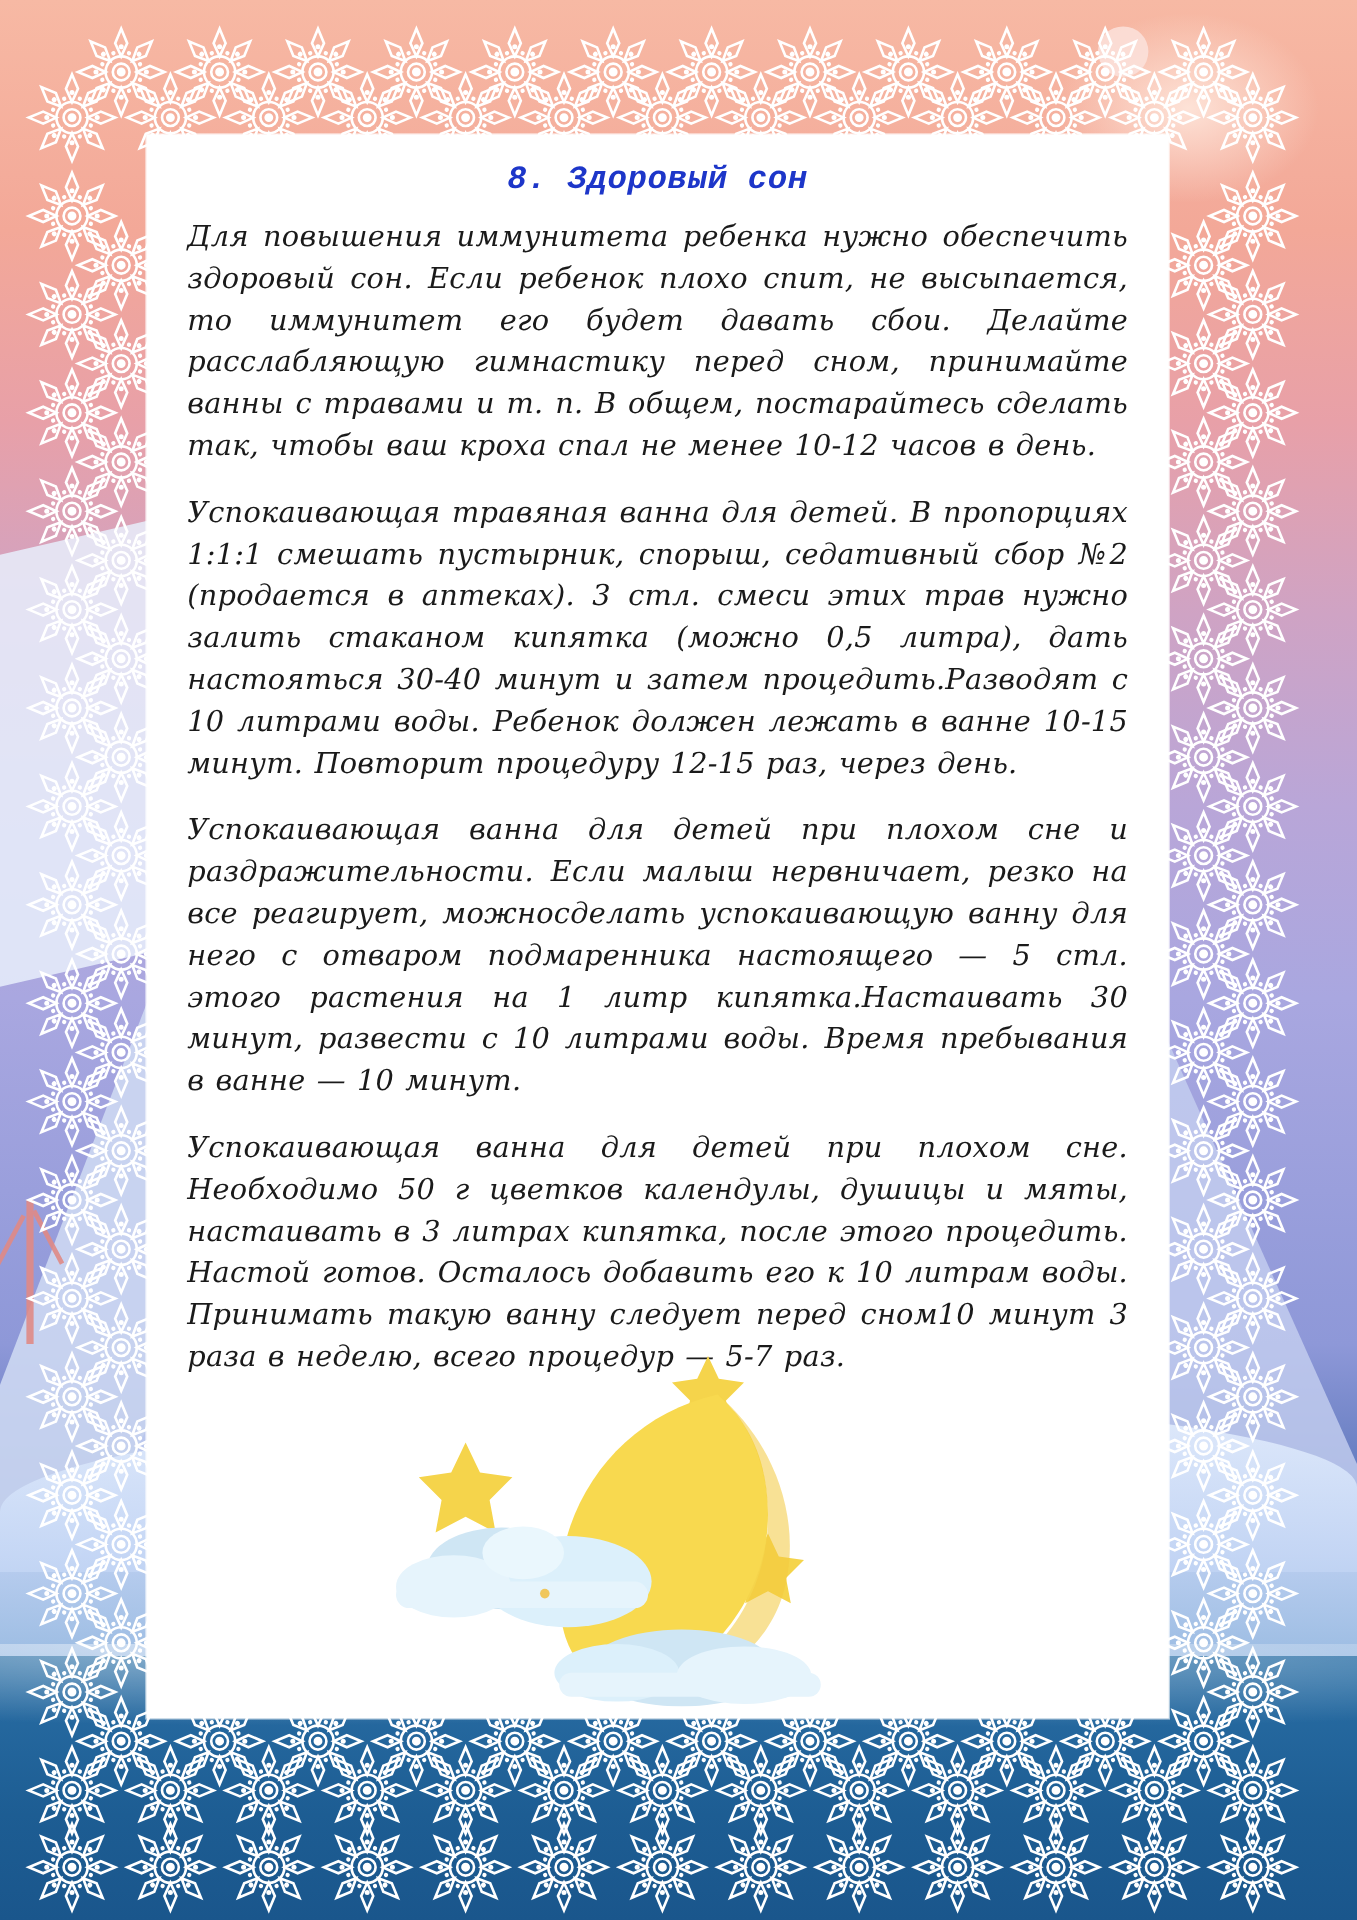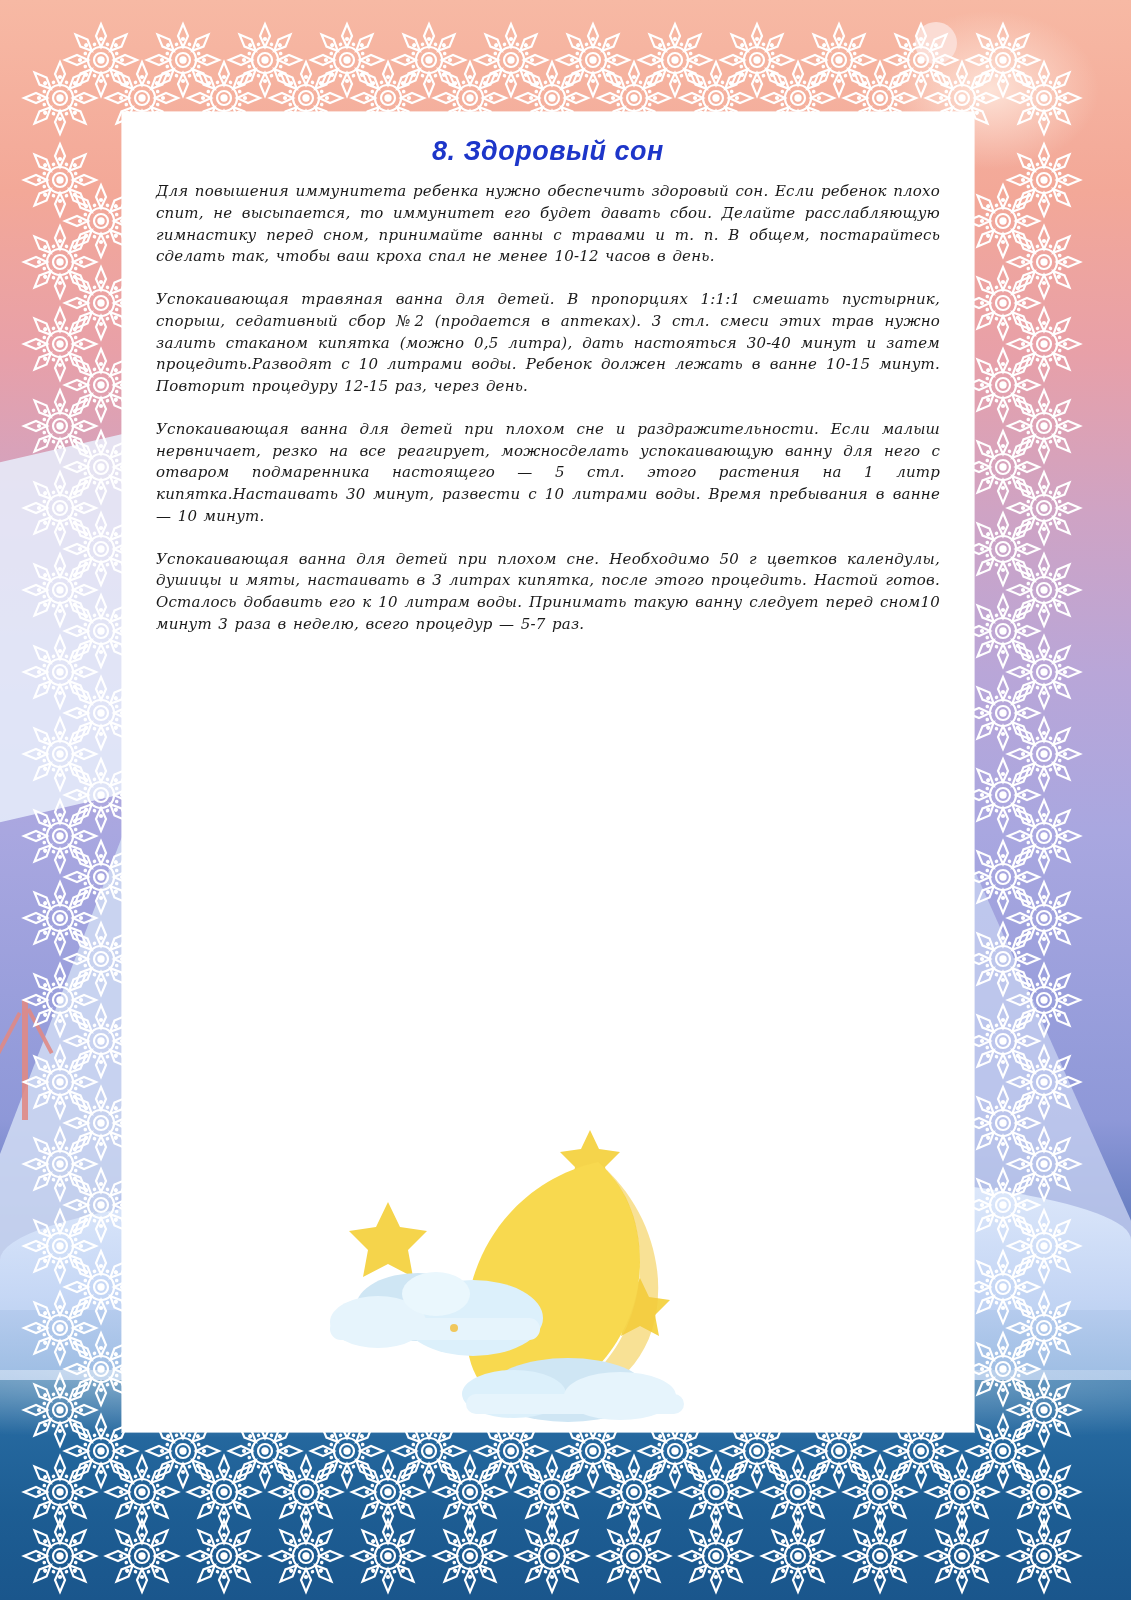--- a/index.html
+++ b/index.html
@@ -141,35 +141,35 @@
     top: 112px;
     width: 852px;
     height: 1320px;
     background: #ffffff;
     box-shadow: 0 0 0 1px rgba(255,255,255,.6);
   }
   .doc-title {
     margin: 0;
     padding: 24px 0 14px 0;
     text-align: center;
-    font-family: Liberation Sans, sans-serif;
+    font-family: Liberation Mono, monospace;
     font-style: italic;
     font-weight: bold;
     font-size: 27px;
     color: #1d36c9;
     letter-spacing: .5px;
   }
   .body-text {
     padding: 0 34px;
   }
   .para {
     margin: 0 0 21px 0;
     font-family: "DejaVu Serif", serif;
     font-style: italic;
-    font-size: 15px;
+    font-size: 24px;
     line-height: 1.45;
     color: #1a1a1a;
     text-align: justify;
     letter-spacing: .2px;
     word-spacing: 1.5px;
   }
 
   
   .moon-art {
     position: absolute;

